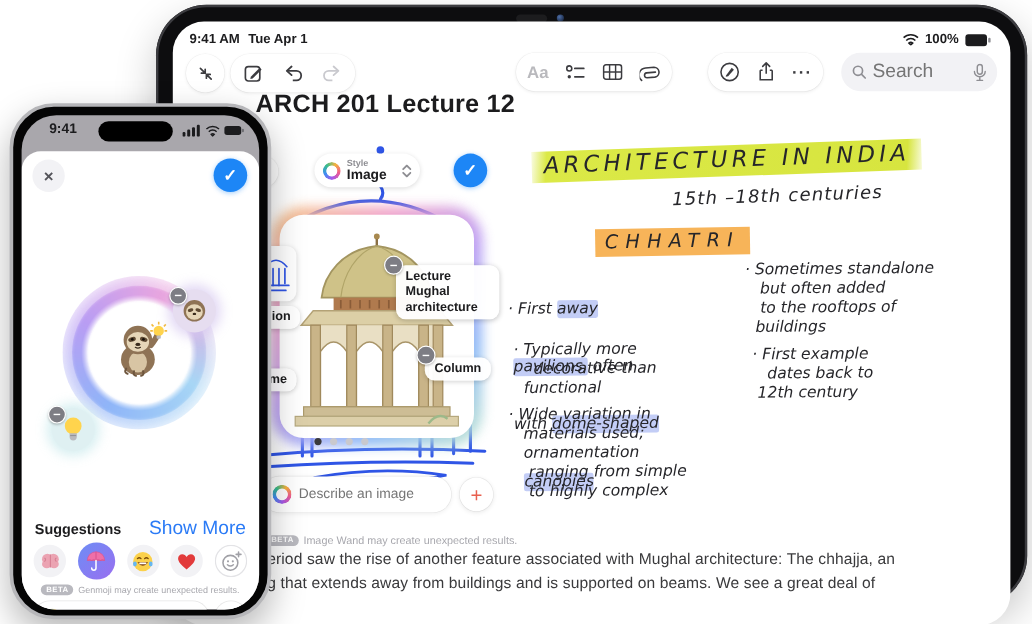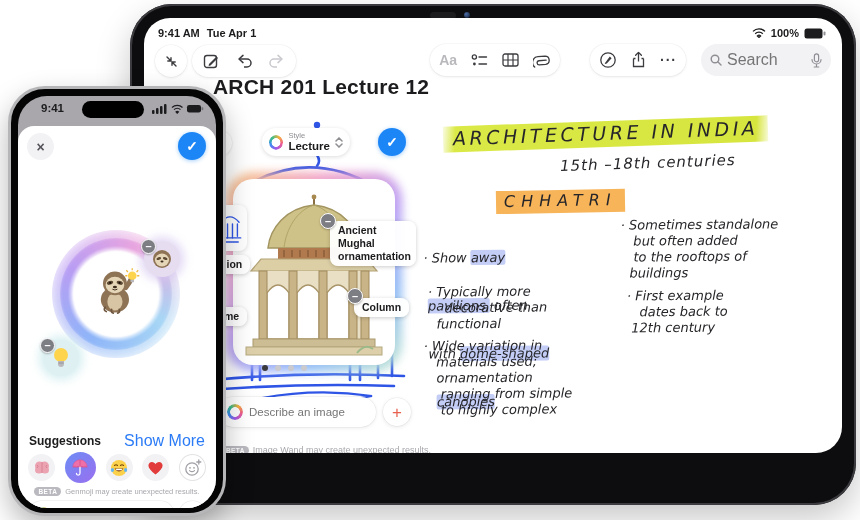--- a/index.html
+++ b/index.html
@@ -7,21 +7,21 @@
   body { font-family:"Liberation Sans", sans-serif; }
   .stage { position:relative; width:860px; height:520px; background:#fff; overflow:hidden; }
 
   
   .ipad { position:absolute; left:130px; top:4px; width:726px; height:501px;
           background:#0d0d0f; border-radius:42px;
           box-shadow:inset 0 0 0 2px #3c3c40, 0 14px 34px rgba(0,0,0,.22); }
   .ipad-cam-pill { position:absolute; left:300px; top:8px; width:26px; height:7px; background:#1c1c1e; border-radius:4px; }
   .ipad-cam { position:absolute; left:334px; top:8px; width:6px; height:6px; border-radius:50%;
               background:radial-gradient(circle at 35% 35%, #4d6ea8, #0b1426); }
-  .ipad-screen { position:absolute; left:14px; top:14px; width:698px; height:435px;
+  .ipad-screen { position:absolute; left:14px; top:14px; width:698px; height:503px;
                  background:#fff; border-radius:26px; overflow:hidden; }
 
   .pad-status { position:absolute; left:14px; top:9px; font-size:11px; color:#1c1c1e; }
   .pad-status b { font-weight:700; margin-right:7px; }
   .pad-status-right { position:absolute; right:16px; top:9px; display:flex; align-items:center; gap:5px; font-size:11px; color:#1c1c1e; font-weight:600; }
 
   .circle-btn { position:absolute; width:32px; height:32px; border-radius:50%; background:#fff;
                 box-shadow:0 0 0 .5px rgba(0,0,0,.05), 0 1px 3px rgba(0,0,0,.08);
                 display:flex; align-items:center; justify-content:center; }
   .pill { position:absolute; height:32px; border-radius:16px; background:#fff;
@@ -56,21 +56,21 @@
 
   
   .wand-x { left:62px; top:112px; width:26px; height:26px; }
   .wand-x span, .ph-x span { font-size:14px; color:#54545a; font-weight:700; font-style:normal; }
   .style-pill { position:absolute; left:118px; top:110px; width:88px; height:28px; border-radius:14px; background:#fff;
                 box-shadow:0 1px 4px rgba(0,0,0,.14); display:flex; align-items:center; padding:0 7px; gap:5px; }
   .ai-ring { width:15px; height:15px; border-radius:50%;
              background:conic-gradient(from 30deg,#f6b23c,#ef5d8e,#a958e8,#3f8df5,#37bd8d,#f6b23c);
              -webkit-mask:radial-gradient(circle,transparent 40%,#000 46%); mask:radial-gradient(circle,transparent 40%,#000 46%); }
   .style-txt { display:flex; flex-direction:column; line-height:1; }
-  .style-lab { font-size:7.5px; color:#8e8e93; margin-bottom:1px; }
+  .style-lab { font-size:7.5px; color:#8e8e93; margin-bottom:1px;font-weight:bold; }
   .style-val { font-size:11.5px; font-weight:700; color:#1c1c1e; }
   .style-chev { margin-left:auto; display:flex; flex-direction:column; gap:1px; }
   .check-btn { position:absolute; width:28px; height:28px; border-radius:50%; background:#1d86f6;
                display:flex; align-items:center; justify-content:center; box-shadow:0 1px 4px rgba(29,134,246,.4); }
   .check-btn span { color:#fff; font-size:14px; font-weight:700; font-style:normal; }
   .wand-check { left:234px; top:110px; }
 
   .sketch-svg { position:absolute; left:56px; top:100px; }
   .wand-glow { position:absolute; left:82px; top:154px; width:176px; height:200px; border-radius:28px;
                background:linear-gradient(140deg,#f5c27a,#f09ec6,#b897f2,#8ab8f6,#bfe6cd);
@@ -256,21 +256,21 @@
           </svg>
       </div>
 
       <div class="note-title">ARCH 201 Lecture 12</div>
 
       <div class="hw hw-head">ARCHITECTURE IN INDIA</div>
       <div class="hw hw-sub">15th –18th centuries</div>
       <div class="hw hw-chh">CHHATRI</div>
 
       <div class="hw hw-b hw-b1">
-        <div><span>· Show </span><span class="hlb">away</span></div>
+        <div><span>· First </span><span class="hlb">away</span></div>
         <div>&nbsp;<span class="hlb">pavilions,</span><span> often</span></div>
         <div>&nbsp;<span>with </span><span class="hlb">dome-shaped</span></div>
         <div>&nbsp;&nbsp;&nbsp;<span class="hlb">canopies</span></div>
       </div>
       <div class="hw hw-b hw-b2">· Typically more
     decorative than
   functional</div>
       <div class="hw hw-b hw-b3">· Wide variation in
    materials used;
    ornamentation
@@ -337,21 +337,21 @@
         </svg>
       </div>
 
       <div class="circle-btn wand-x">
           <span>×</span>
         </div>
       <div class="style-pill">
         <span class="ai-ring"></span>
         <span class="style-txt">
           <span class="style-lab">Style</span>
-          <span class="style-val">Lecture</span>
+          <span class="style-val">Image</span>
         </span>
         <span class="style-chev">
           <svg width="8" height="5" viewBox="0 0 8 5">
               <path d="M1 4 L4 1 L7 4" fill="none" stroke="#8e8e93" stroke-width="1.5" stroke-linecap="round"></path>
             </svg>
           <svg width="8" height="5" viewBox="0 0 8 5">
               <path d="M1 1 L4 4 L7 1" fill="none" stroke="#8e8e93" stroke-width="1.5" stroke-linecap="round"></path>
             </svg>
         </span>
       </div>
@@ -362,21 +362,21 @@
       <div class="mini-chip">
         <svg width="28" height="40" viewBox="0 0 34 44">
             <g fill="none" stroke="#2f55e6" stroke-width="1.7" stroke-linecap="round">
               <path d="M6 15 Q17 2 28 15"></path>
               <path d="M8 17 v15 M14 17 v17 M20 17 v17 M26 17 v15"></path>
               <path d="M4 34 h26 M7 39 h20"></path>
             </g>
           </svg>
       </div>
 
-      <div class="tag tag-ancient">Ancient Mughal ornamentation</div>
+      <div class="tag tag-ancient">Lecture Mughal architecture</div>
       <div class="minus-badge mb-ancient">
           <span>–</span>
         </div>
       <div class="tag tag-pavilion">Pavilion</div>
       <div class="tag tag-dome">Dome</div>
       <div class="tag tag-column">Column</div>
       <div class="minus-badge mb-column">
           <span>–</span>
         </div>
 

